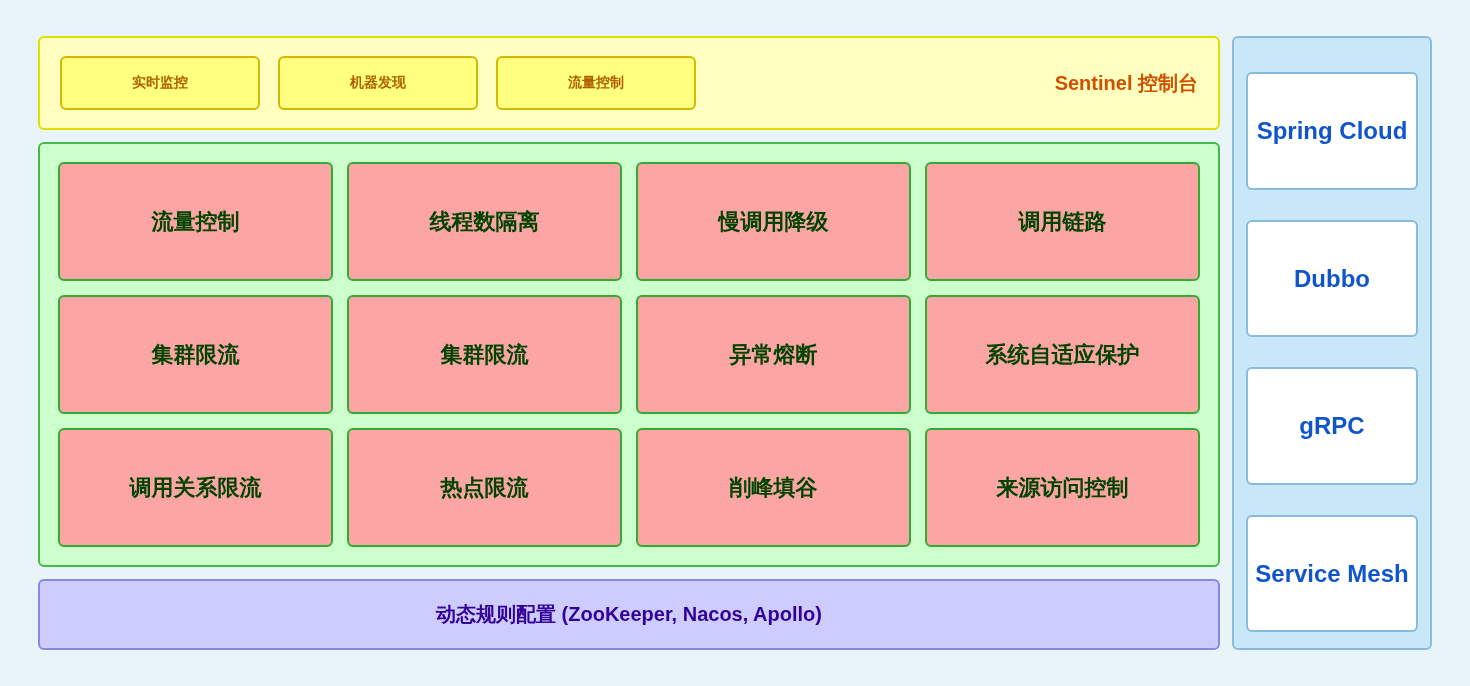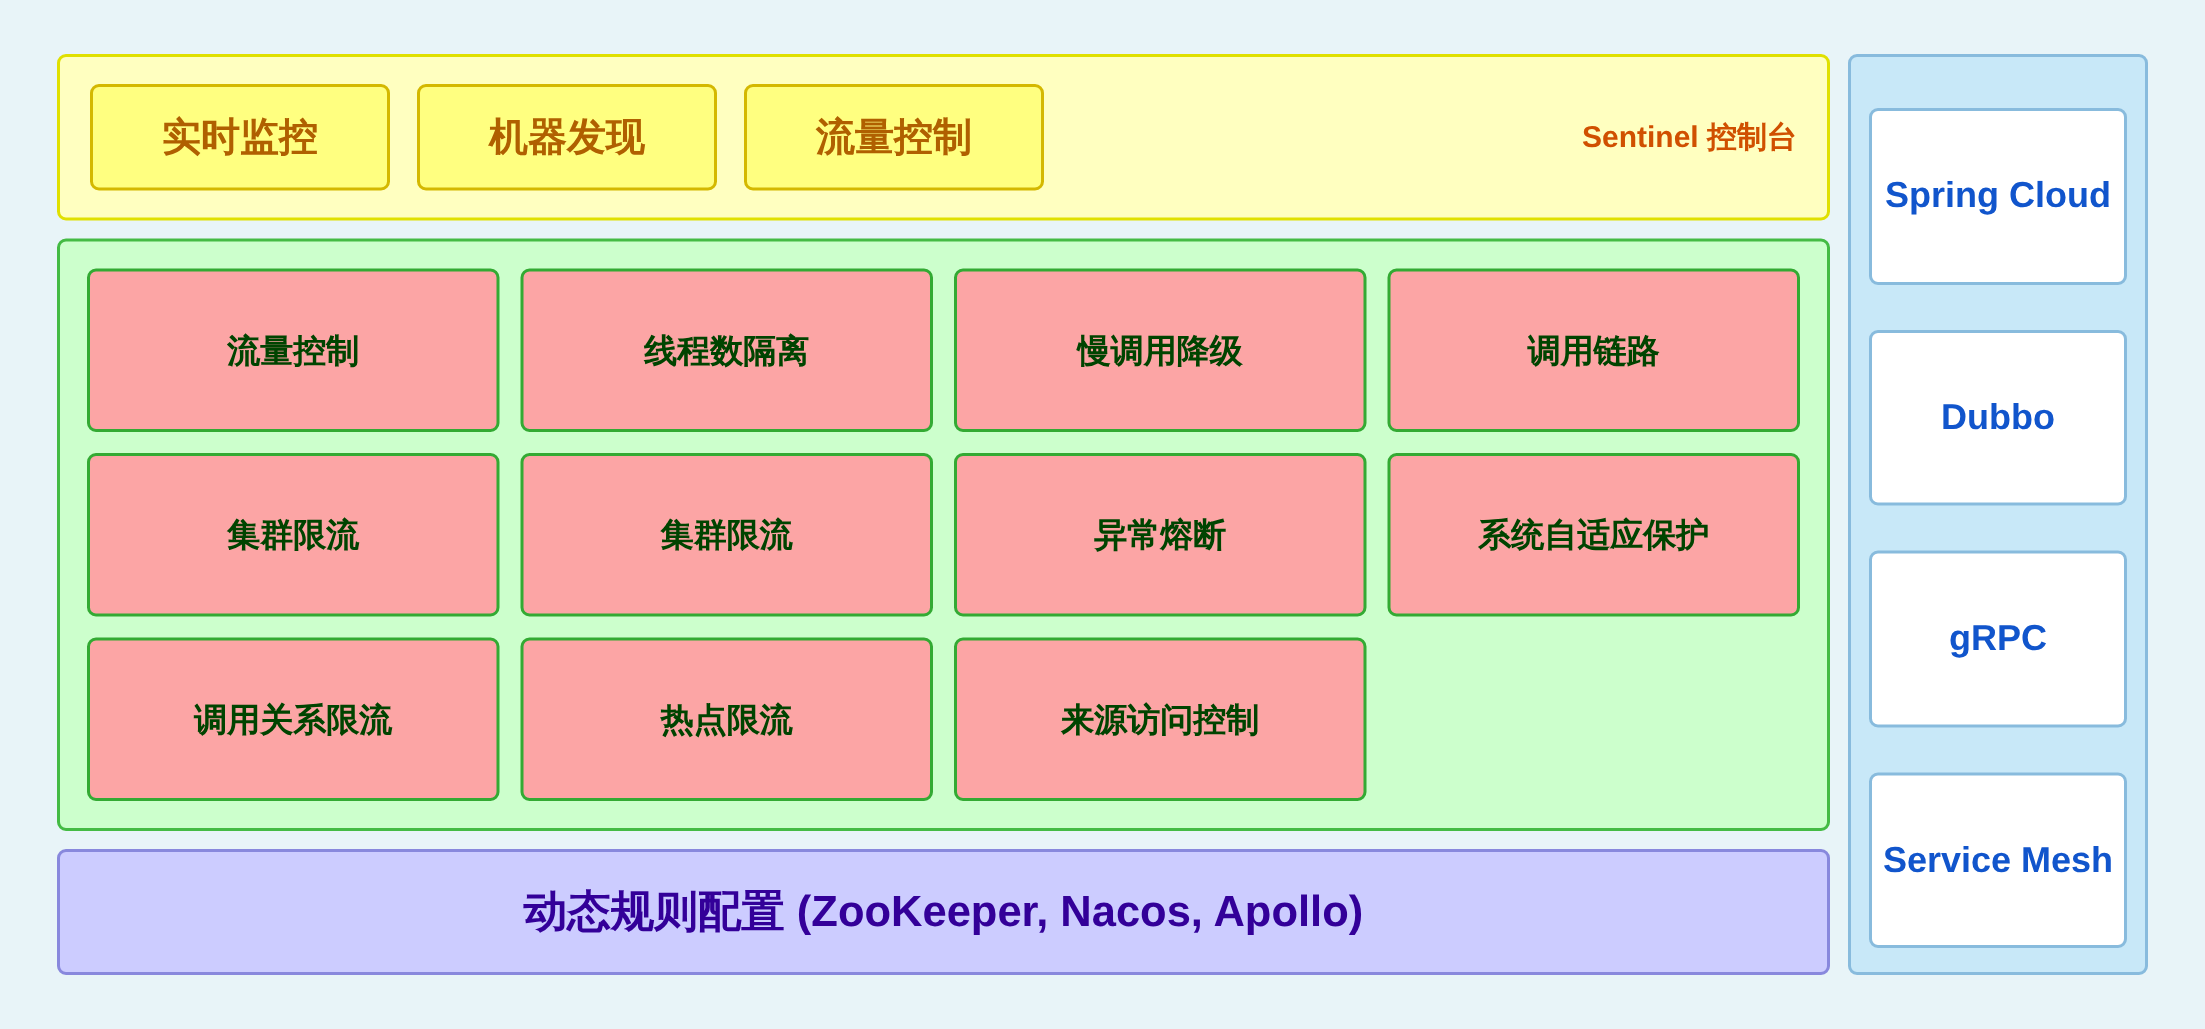--- a/index.html
+++ b/index.html
@@ -43,21 +43,21 @@
       display: flex;
       flex-direction: row;
       gap: 18px;
       flex: 1;
     }
     .sentinel-box {
       background: #ffff80;
       border: 2px solid #d4b800;
       border-radius: 6px;
       padding: 16px 32px;
-      font-size: 26px;
+      font-size: 14px;
       font-weight: bold;
       color: #b06000;
       display: flex;
       align-items: center;
       justify-content: center;
       min-width: 200px;
     }
     .sentinel-label {
       font-size: 20px;
       color: #d05000;
@@ -91,21 +91,21 @@
     }
     
     .dynamic-section {
       background: #ccccff;
       border: 2px solid #8888dd;
       border-radius: 6px;
       padding: 20px;
       display: flex;
       align-items: center;
       justify-content: center;
-      font-size: 29px;
+      font-size: 20px;
       font-weight: bold;
       color: #330099;
     }
     
     .right-sidebar {
       width: 200px;
       display: flex;
       flex-direction: column;
       gap: 12px;
       background: #c8e8f8;
@@ -148,20 +148,21 @@
       <div class="feature-box">流量控制</div>
       <div class="feature-box">线程数隔离</div>
       <div class="feature-box">慢调用降级</div>
       <div class="feature-box">调用链路</div>
       <div class="feature-box">集群限流</div>
       <div class="feature-box">集群限流</div>
       <div class="feature-box">异常熔断</div>
       <div class="feature-box">系统自适应保护</div>
       <div class="feature-box">调用关系限流</div>
       <div class="feature-box">热点限流</div>
+      <div class="feature-box">削峰填谷</div>
       <div class="feature-box">来源访问控制</div>
     </div>
 
     <div class="dynamic-section">
       <span>动态规则配置 (ZooKeeper, Nacos, Apollo)</span>
     </div>
   </div>
 
   <div class="right-sidebar">
     <div class="sidebar-item">Spring Cloud</div>

